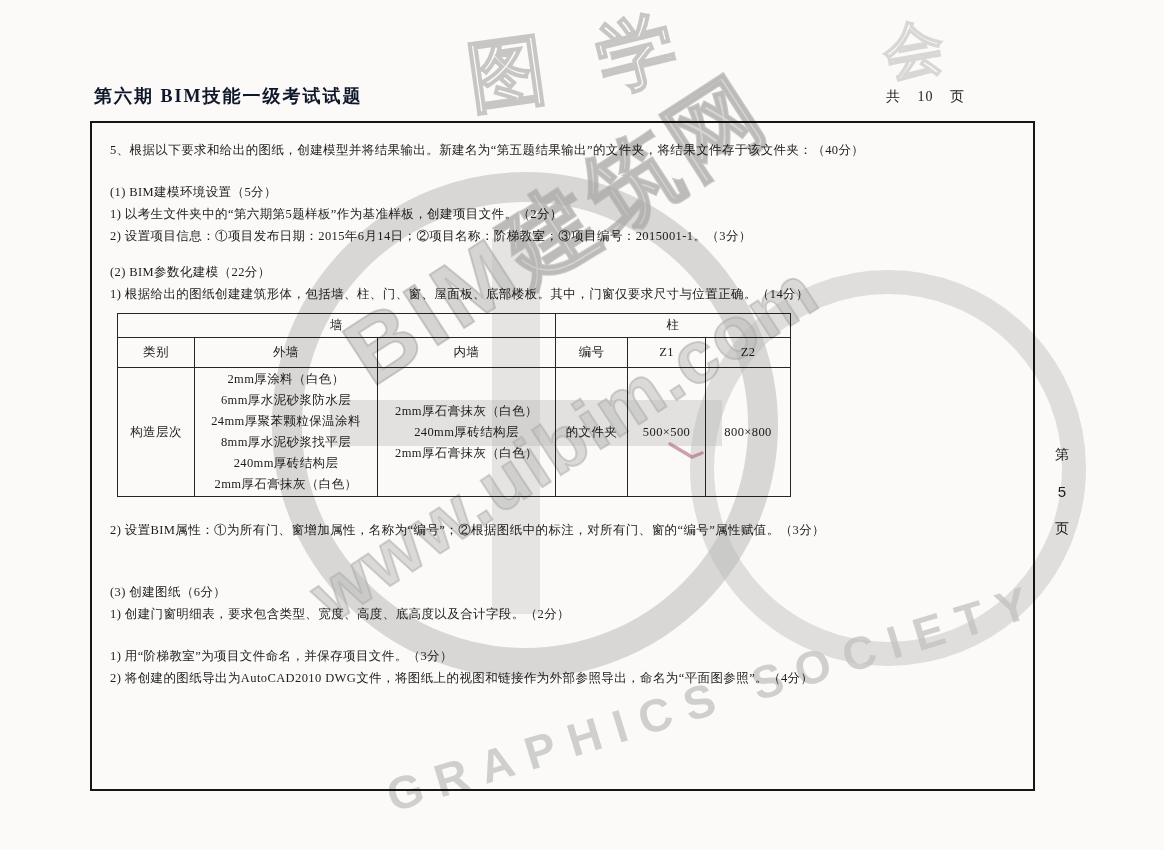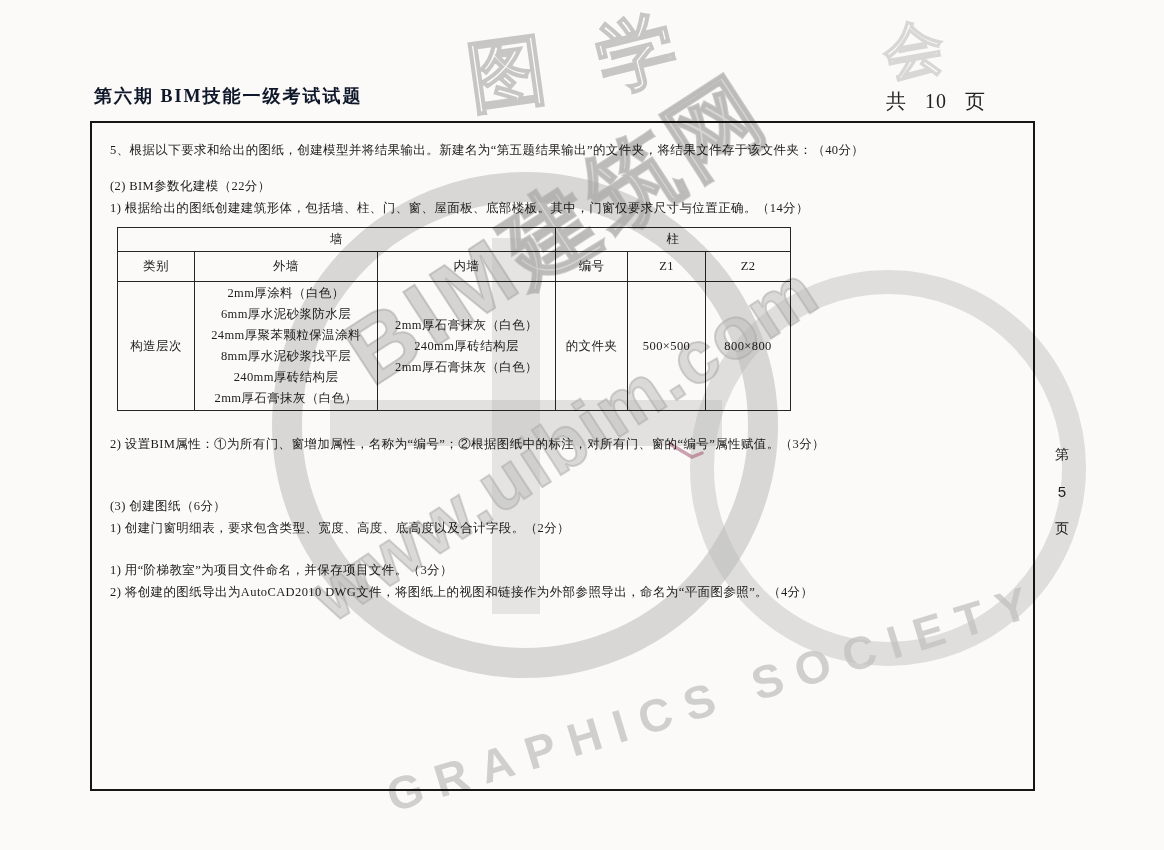--- a/index.html
+++ b/index.html
@@ -11,21 +11,21 @@
   }
   .page{position:absolute;inset:0;}
 
   
   .hdr-title{
     position:absolute;left:94px;top:84px;
     font-size:18px;font-weight:bold;letter-spacing:2px;color:#0f172a;
   }
   .hdr-pages{
     position:absolute;left:886px;top:88px;
-    font-size:20px;letter-spacing:1px;word-spacing:12px;color:#222;
+    font-size:14px;letter-spacing:1px;word-spacing:12px;color:#222;
   }
 
   
   .frame{
     position:absolute;left:90px;top:121px;width:945px;height:670px;
     border:2.5px solid #161616;box-sizing:border-box;
     padding:16px 32px 0 18px;
     background:transparent;z-index:2;
   }
   .ln{font-size:12.5px;line-height:22px;letter-spacing:0.4px;white-space:nowrap;}
@@ -101,20 +101,25 @@
 
 <div class="page">
 
   <div class="hdr-title">第六期 BIM技能一级考试试题</div>
   <div class="hdr-pages">共 10 页</div>
 
   <div class="frame">
 
     <div class="ln">5、根据以下要求和给出的图纸，创建模型并将结果输出。新建名为“第五题结果输出”的文件夹，将结果文件存于该文件夹：（40分）</div>
 
+    <div class="sec">
+      <div class="ln">(1) BIM建模环境设置（5分）</div>
+      <div class="ln">1) 以考生文件夹中的“第六期第5题样板”作为基准样板，创建项目文件。（2分）</div>
+      <div class="ln">2) 设置项目信息：①项目发布日期：2015年6月14日；②项目名称：阶梯教室；③项目编号：2015001-1。（3分）</div>
+    </div>
 
     <div class="sec-tight">
       <div class="ln">(2) BIM参数化建模（22分）</div>
       <div class="ln">1) 根据给出的图纸创建建筑形体，包括墙、柱、门、窗、屋面板、底部楼板。其中，门窗仅要求尺寸与位置正确。（14分）</div>
 
       <table class="spec">
         <colgroup>
           <col style="width:77px">
             <col style="width:183px">
             <col style="width:178px">

